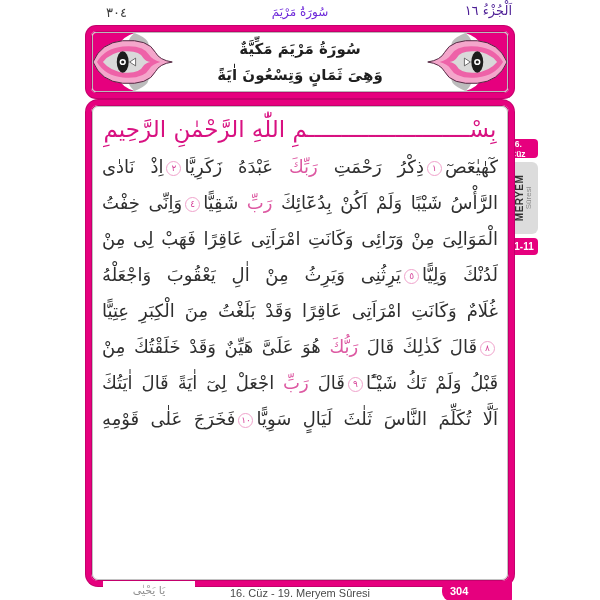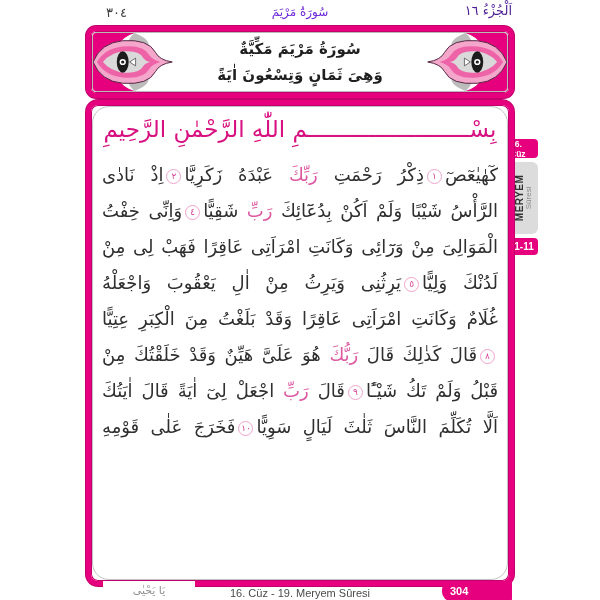--- a/index.html
+++ b/index.html
@@ -32,30 +32,30 @@
   }
 
   
   .main-frame {
     position:absolute; left:86px; top:100px; width:428px; height:486px;
     background:#fff; border:5px solid #e6007e; border-radius:12px;
     box-shadow:0 0 0 1px #c4006c, inset 0 0 0 1px #c4006c;
     z-index:2;
   }
   .mf-inner {
-    position:absolute; inset:1px; border:1px solid #c2c2c2; border-radius:17px;
+    position:absolute; inset:1px; border:1px solid #c2c2c2; border-radius:6px;
     padding:2px 9px 0 9px; overflow:hidden; background:#fff;
   }
 
   .bismillah {
     direction:rtl; text-align:center; height:40px; line-height:40px;
     font-size:23px; color:#d81181; overflow:hidden; white-space:nowrap;
   }
 
-  .quran { direction:rtl; font-size:18px; color:#2f2f2f;margin-top:8px; }
+  .quran { direction:rtl; font-size:18px; color:#2f2f2f; }
   .qline {
     height:36px; line-height:36px; overflow:hidden;
     text-align:justify; text-align-last:justify; -moz-text-align-last:justify;
   }
   .rab { color:#dd59a2; }
   .verse-marker {
     display:inline-flex; align-items:center; justify-content:center;
     width:15px; height:15px; border:1px solid #f0a3cc; border-radius:50%;
     font-size:9px; line-height:1; color:#d6459a; margin:0 3px; vertical-align:2px;
   }

